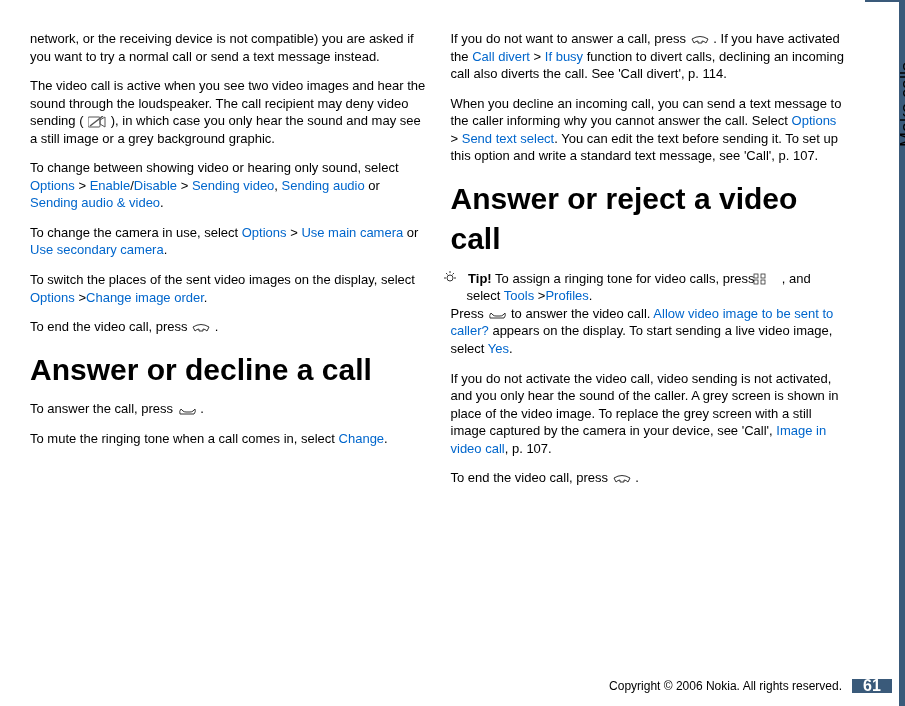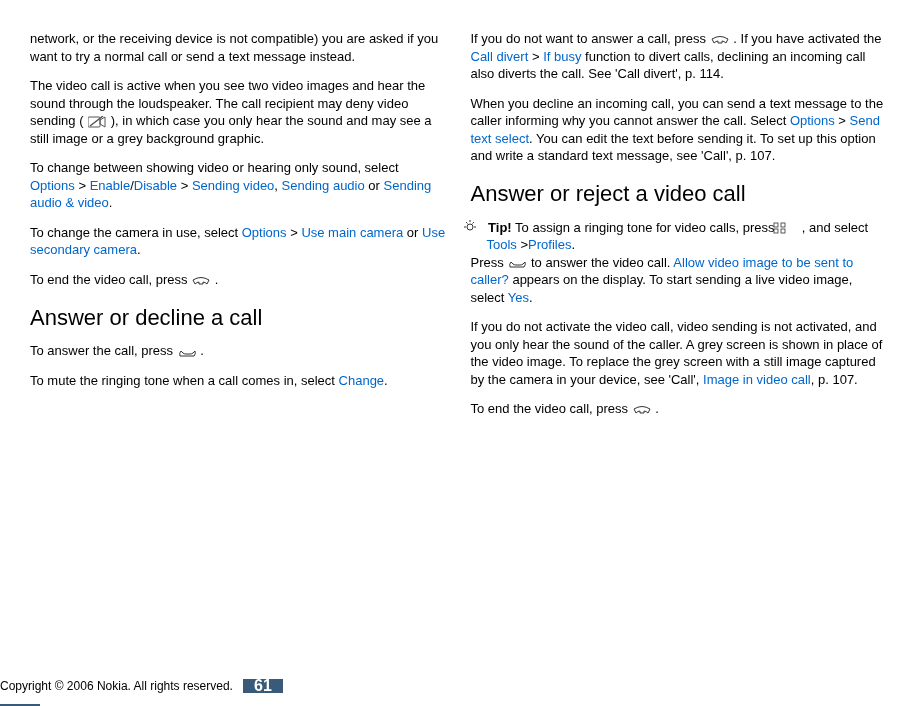--- a/index.html
+++ b/index.html
@@ -13,38 +13,37 @@
       font-family: Verdana, Geneva, sans-serif;
       font-size: 13px;
       color: #000;
       background: #fff;
       position: relative;
       overflow: hidden;
     }
     .page-container {
       display: flex;
       height: 100%;
-      flex-direction: column;
     }
     .content-area {
       flex: 1;
       padding: 30px 18px 50px 30px;
       display: flex;
       gap: 24px;
     }
     .column {
       flex: 1;
       line-height: 1.35;
     }
     .paragraph {
       margin-bottom: 12px;
     }
     .heading {
-      font-size: 22px;
-      font-weight: normal;
+      font-size: 30px;
+      font-weight: bold;
       margin-top: 14px;
       margin-bottom: 10px;
     }
     .link-text {
       color: #0066cc;
       font-weight: normal;
     }
     .icon-inline {
       display: inline-block;
       vertical-align: middle;
@@ -76,22 +75,22 @@
       white-space: nowrap;
     }
     .footer {
       position: absolute;
       bottom: 0;
       left: 0;
       right: 0;
       height: 40px;
       display: flex;
       align-items: center;
-      justify-content: flex-start;
-      padding-right: 0;
+      justify-content: flex-end;
+      padding-right: 13px;
     }
     .footer-text {
       font-size: 12px;
       margin-right: 10px;
     }
     .footer-page {
       background: #3a5a7a;
       color: #fff;
       width: 40px;
       height: 14px;
@@ -134,20 +133,23 @@
 
       <p class="paragraph">
         <span>To change between showing video or hearing only sound, select </span><span class="link-text">Options</span><span> &gt; </span><span class="link-text">Enable</span><span>/</span><span class="link-text">Disable</span><span> &gt; </span><span class="link-text">Sending video</span><span>, </span><span class="link-text">Sending audio</span><span> or </span><span class="link-text">Sending audio &amp; video</span><span>.</span>
       </p>
 
       <p class="paragraph">
         <span>To change the camera in use, select </span><span class="link-text">Options</span><span> &gt; </span><span class="link-text">Use main camera</span><span> or </span><span class="link-text">Use secondary camera</span><span>.</span>
       </p>
 
 
+      <p class="paragraph">
+        <span>To switch the places of the sent video images on the display, select </span><span class="link-text">Options</span><span> &gt;</span><span class="link-text">Change image order</span><span>.</span>
+      </p>
 
       <p class="paragraph">
         <span>To end the video call, press </span>
         <span class="icon-inline">
           <svg width="18" height="10" viewBox="0 0 18 10">
               <path d="M1 3 Q9 -2 17 3 L15 7 Q13 5 11 5 L11 7 L7 7 L7 5 Q5 5 3 7 Z" fill="none" stroke="#333" stroke-width="1"></path>
             </svg>
         </span>
         <span> .</span>
       </p>

